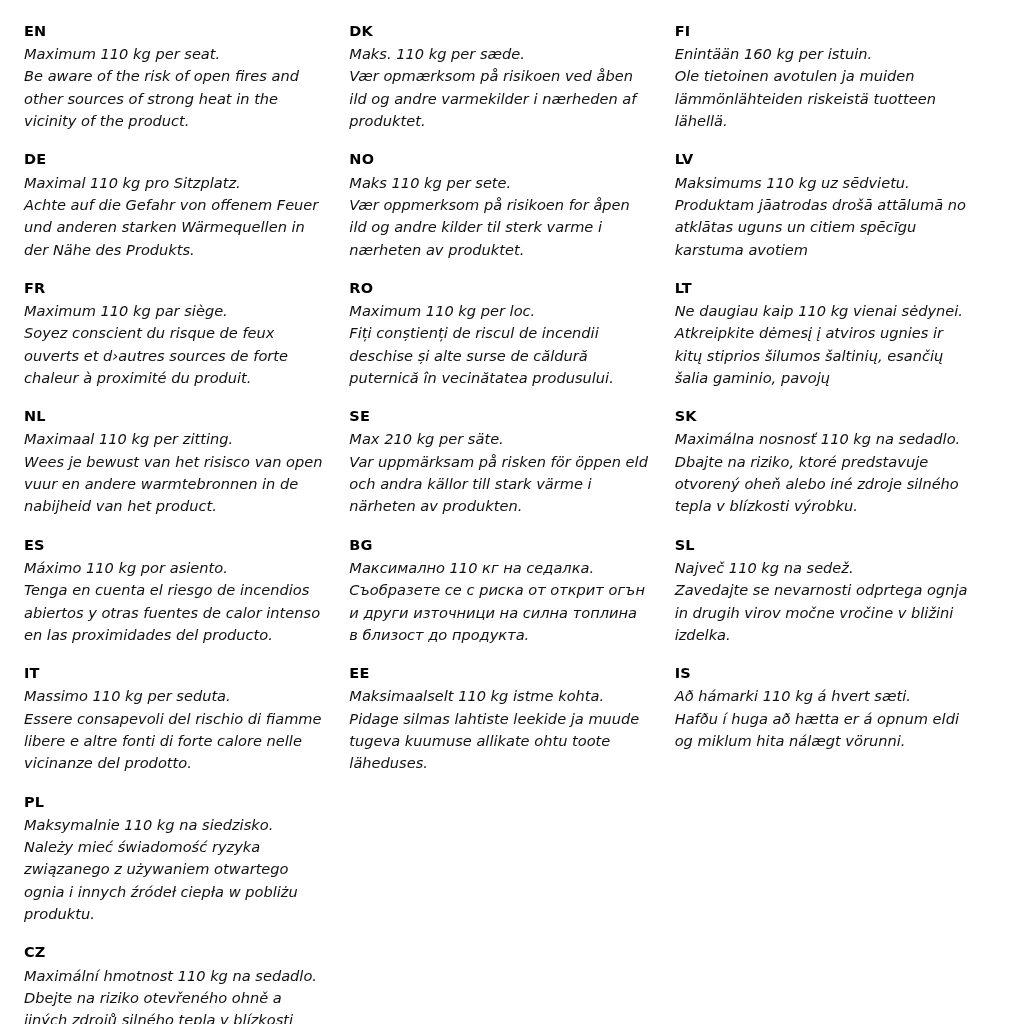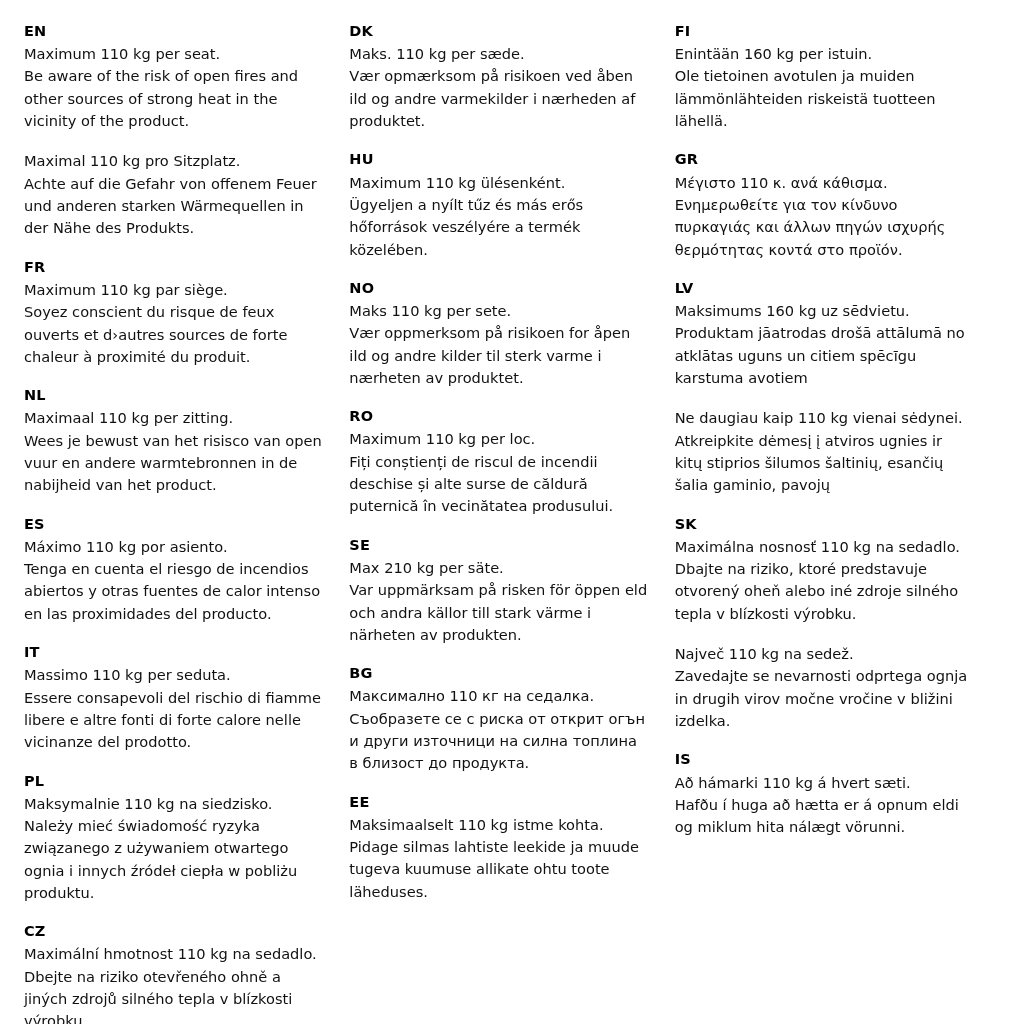--- a/index.html
+++ b/index.html
@@ -44,35 +44,37 @@
     font-weight: bold;
     line-height: 1.25;
     margin-bottom: 3px;
     letter-spacing: 0.2px;
   }
   .lang-text {
     font-size: 14.6px;
     line-height: 1.53;
     white-space: pre-line;
     color: #111111;
+    font-style: italic;
   }
 </style>
 </head>
 <body>
 
 <div class="page">
   <div class="columns">
 
     <div class="col">
       <div class="entry">
         <div class="lang-code">EN</div>
         <div class="lang-text">Maximum 110 kg per seat.
 Be aware of the risk of open fires and other sources of strong heat in the vicinity of the product.</div>
       </div>
       <div class="entry">
+        <div class="lang-code">DE</div>
         <div class="lang-text">Maximal 110 kg pro Sitzplatz.
 Achte auf die Gefahr von offenem Feuer und anderen starken Wärmequellen in der Nähe des Produkts.</div>
       </div>
       <div class="entry">
         <div class="lang-code">FR</div>
         <div class="lang-text">Maximum 110 kg par siège.
 Soyez conscient du risque de feux ouverts et d›autres sources de forte chaleur à proximité du produit.</div>
       </div>
       <div class="entry">
         <div class="lang-code">NL</div>
@@ -101,25 +103,20 @@
       </div>
     </div>
 
     <div class="col">
       <div class="entry">
         <div class="lang-code">DK</div>
         <div class="lang-text">Maks. 110 kg per sæde.
 Vær opmærksom på risikoen ved åben ild og andre varmekilder i nærheden af produktet.</div>
       </div>
       <div class="entry">
-        <div class="lang-code">HU</div>
-        <div class="lang-text">Maximum 110 kg ülésenként.
-Ügyeljen a nyílt tűz és más erős hőforrások veszélyére a termék közelében.</div>
-      </div>
-      <div class="entry">
         <div class="lang-code">NO</div>
         <div class="lang-text">Maks 110 kg per sete.
 Vær oppmerksom på risikoen for åpen ild og andre kilder til sterk varme i nærheten av produktet.</div>
       </div>
       <div class="entry">
         <div class="lang-code">RO</div>
         <div class="lang-text">Maximum 110 kg per loc.
 Fiți conștienți de riscul de incendii deschise și alte surse de căldură puternică în vecinătatea produsului.</div>
       </div>
       <div class="entry">
@@ -139,39 +136,36 @@
       </div>
     </div>
 
     <div class="col">
       <div class="entry">
         <div class="lang-code">FI</div>
         <div class="lang-text">Enintään 160 kg per istuin.
 Ole tietoinen avotulen ja muiden lämmönlähteiden riskeistä tuotteen lähellä.</div>
       </div>
       <div class="entry">
-        <div class="lang-code">GR</div>
-        <div class="lang-text">Μέγιστο 110 κ. ανά κάθισμα.
- Ενημερωθείτε για τον κίνδυνο πυρκαγιάς και άλλων πηγών ισχυρής θερμότητας κοντά στο προϊόν.</div>
-      </div>
-      <div class="entry">
         <div class="lang-code">LV</div>
-        <div class="lang-text">Maksimums 160 kg uz sēdvietu.
+        <div class="lang-text">Maksimums 110 kg uz sēdvietu.
 Produktam jāatrodas drošā attālumā no atklātas uguns un citiem spēcīgu karstuma avotiem</div>
       </div>
       <div class="entry">
+        <div class="lang-code">LT</div>
         <div class="lang-text">Ne daugiau kaip 110 kg vienai sėdynei.
 Atkreipkite dėmesį į atviros ugnies ir kitų stiprios šilumos šaltinių, esančių šalia gaminio, pavojų</div>
       </div>
       <div class="entry">
         <div class="lang-code">SK</div>
         <div class="lang-text">Maximálna nosnosť 110 kg na sedadlo.
 Dbajte na riziko, ktoré predstavuje otvorený oheň alebo iné zdroje silného tepla v blízkosti výrobku.</div>
       </div>
       <div class="entry">
+        <div class="lang-code">SL</div>
         <div class="lang-text">Največ 110 kg na sedež.
 Zavedajte se nevarnosti odprtega ognja in drugih virov močne vročine v bližini izdelka.</div>
       </div>
       <div class="entry">
         <div class="lang-code">IS</div>
         <div class="lang-text">Að hámarki 110 kg á hvert sæti.
 Hafðu í huga að hætta er á opnum eldi og miklum hita nálægt vörunni.</div>
       </div>
     </div>
 

